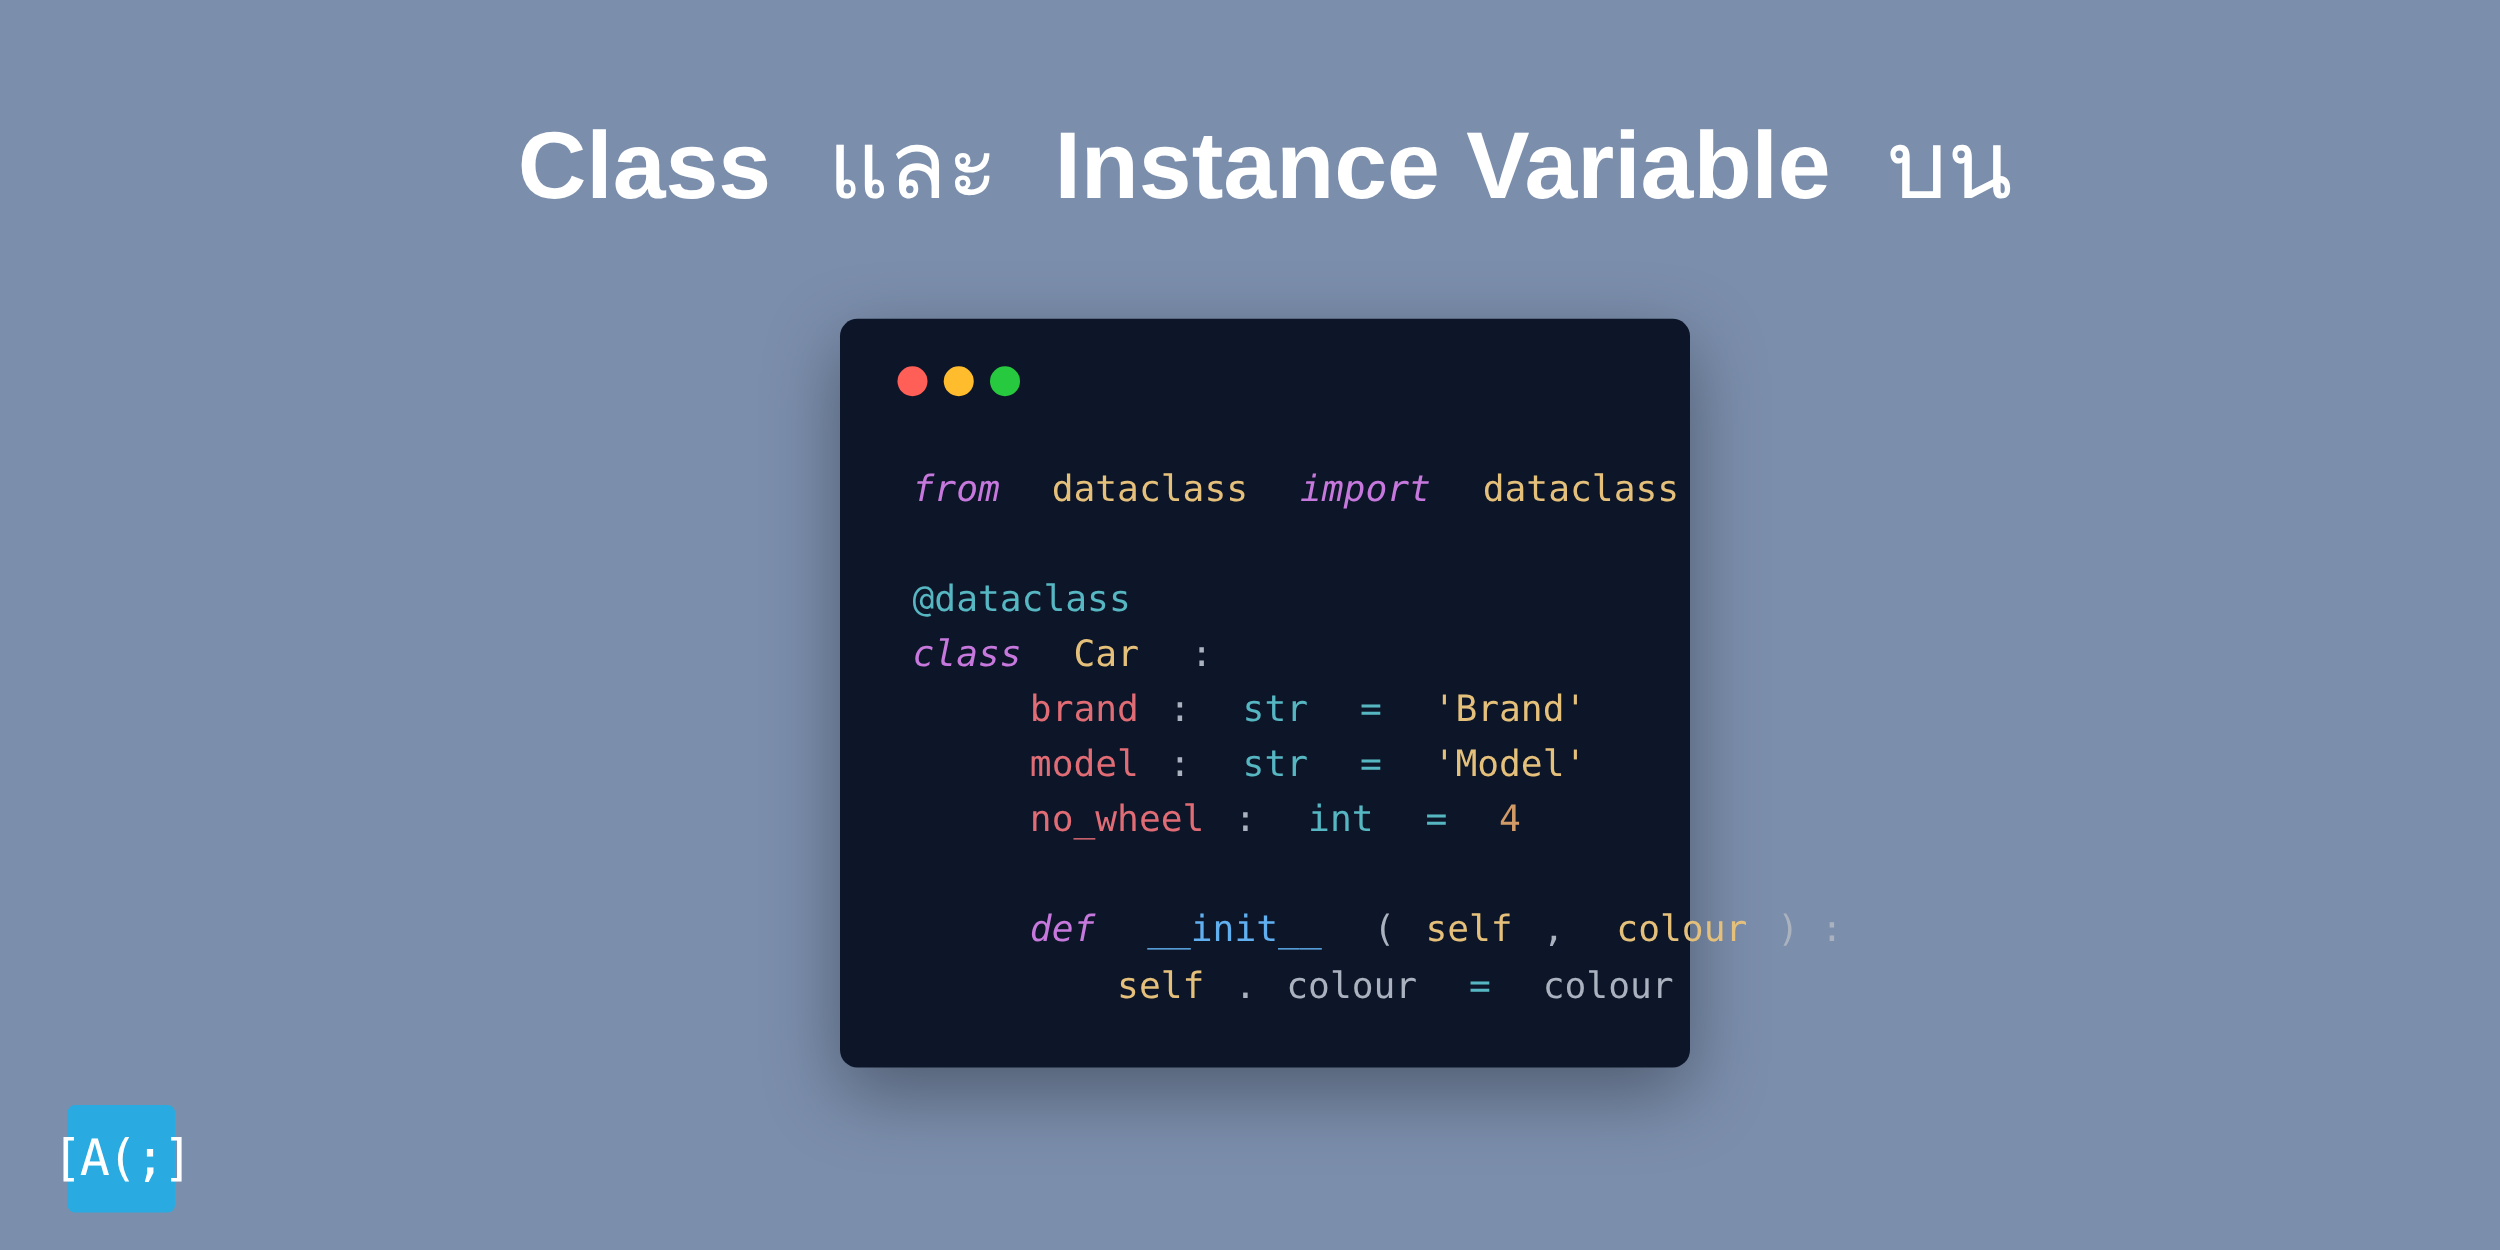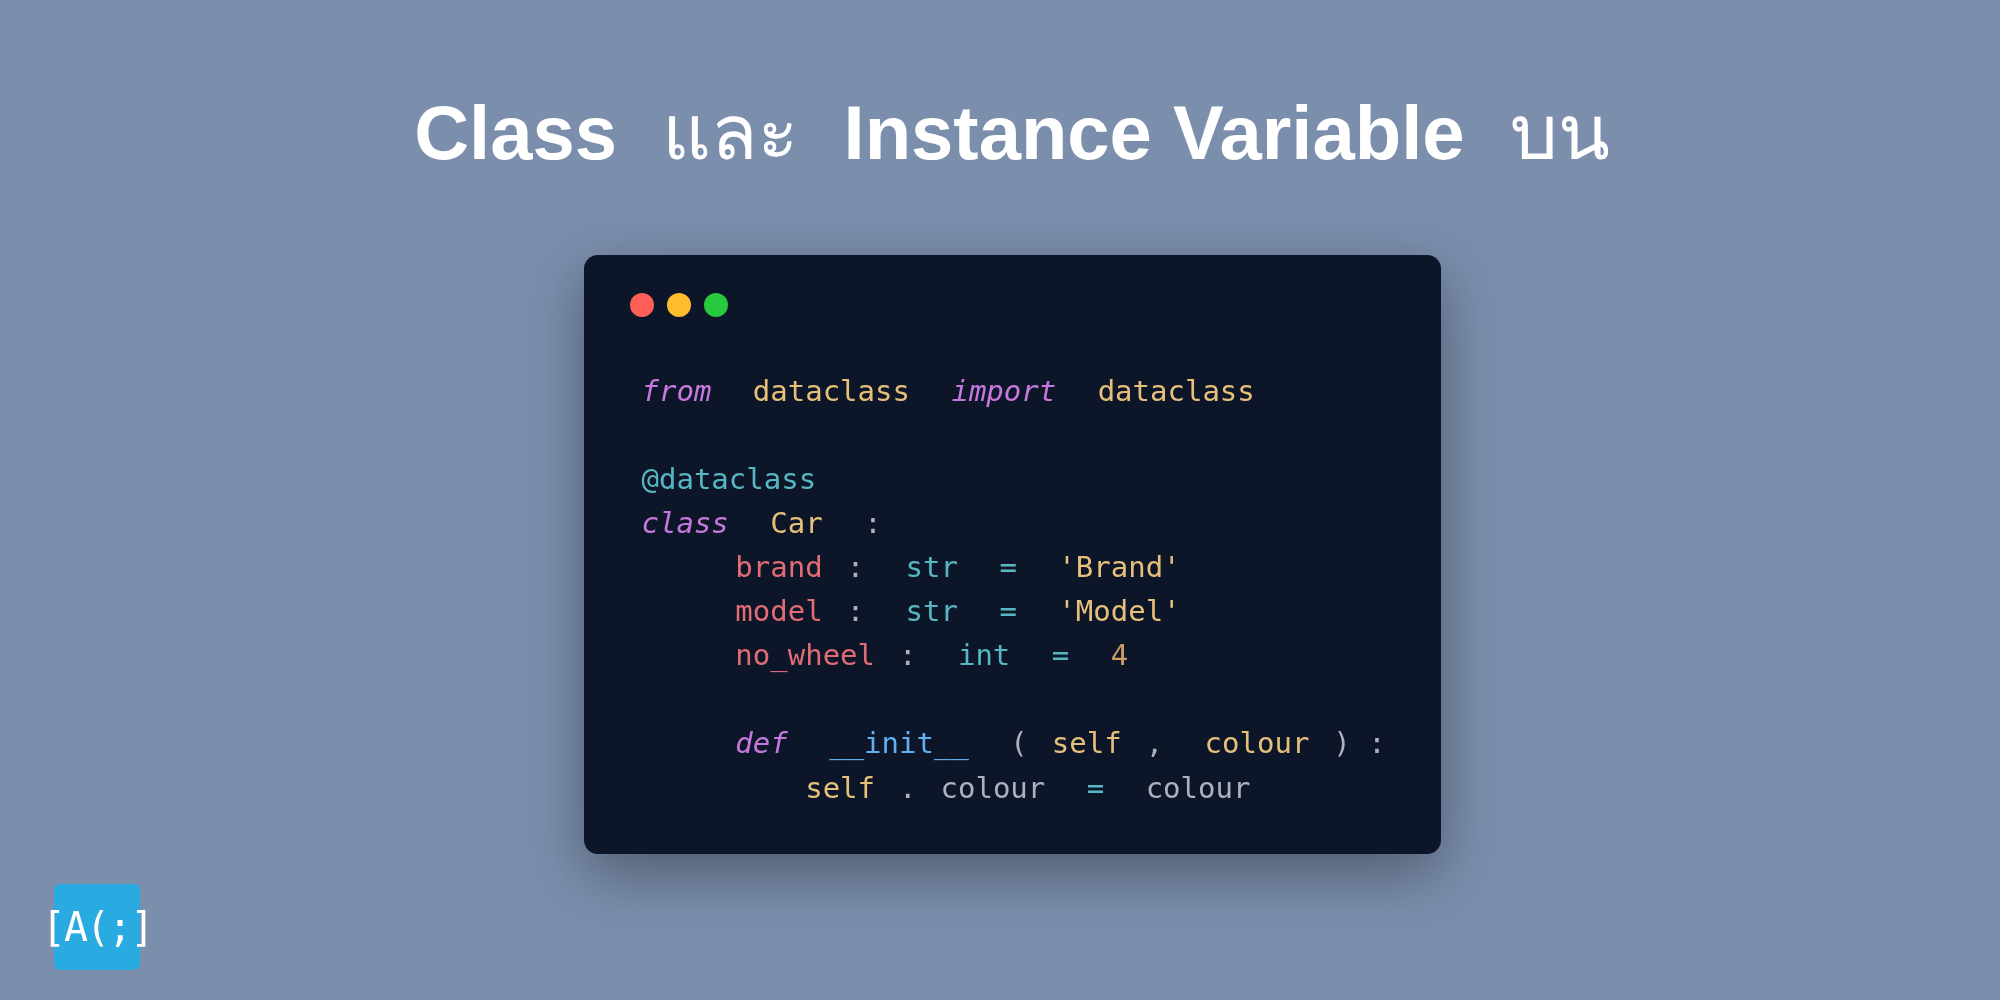--- a/index.html
+++ b/index.html
@@ -31,21 +31,21 @@
     font-weight: 400;
     max-width: 1700px;
     margin-bottom: 60px;
   }
   .title .bold {
     font-weight: 700;
   }
   .code-window {
     background: #0d1628;
     border-radius: 14px;
-    width: 857px;
+    width: 680px;
     padding: 26px 34px 32px 34px;
     box-shadow: 0 20px 60px rgba(0,0,0,0.35);
   }
   .traffic-lights {
     display: flex;
     gap: 13px;
     margin-bottom: 28px;
   }
   .traffic-light {
     width: 19px;

